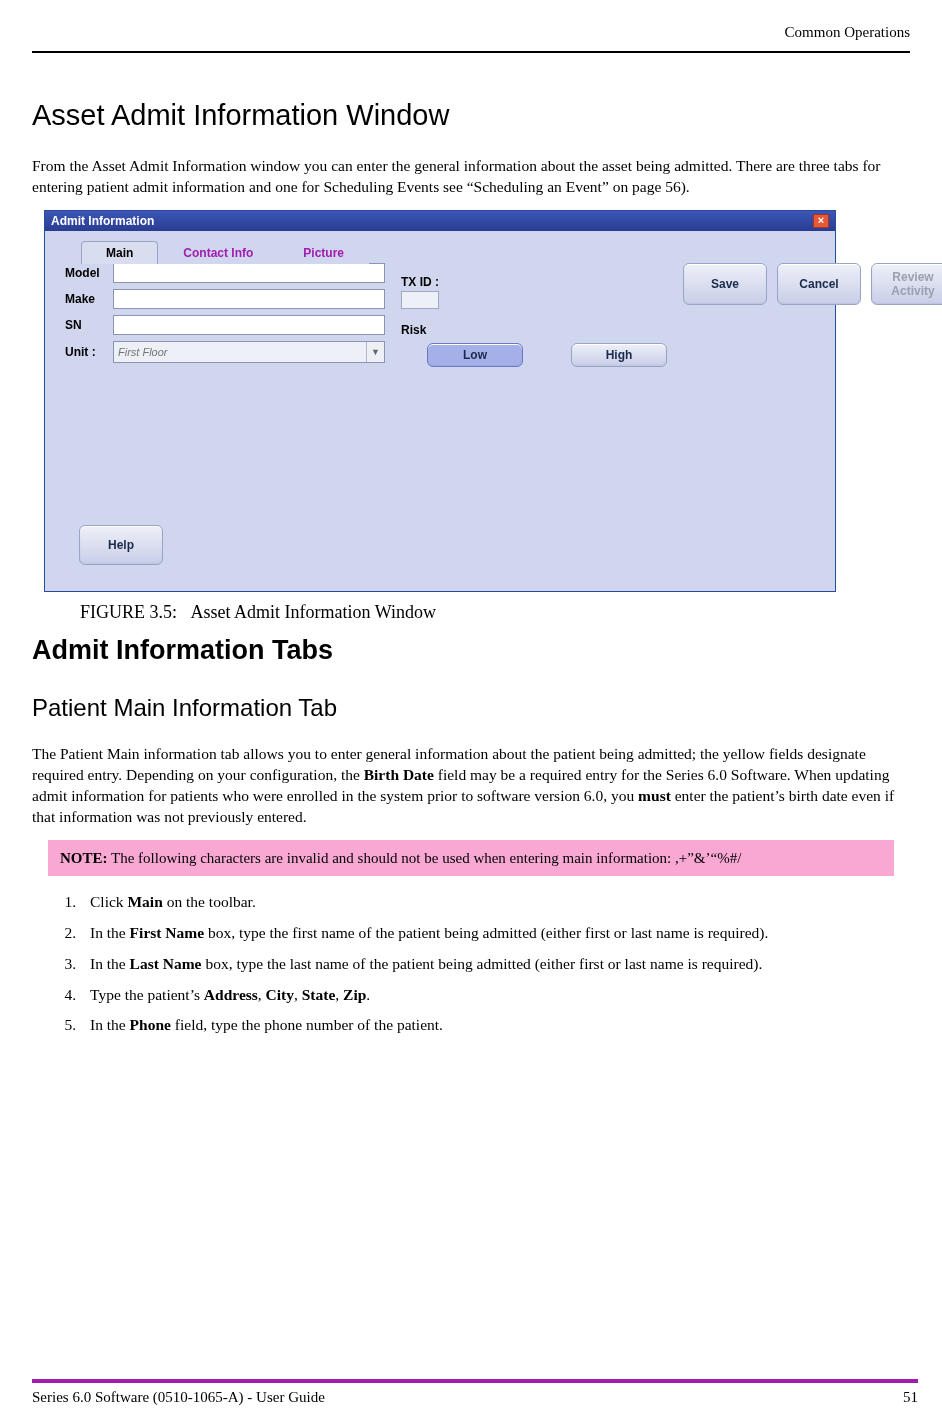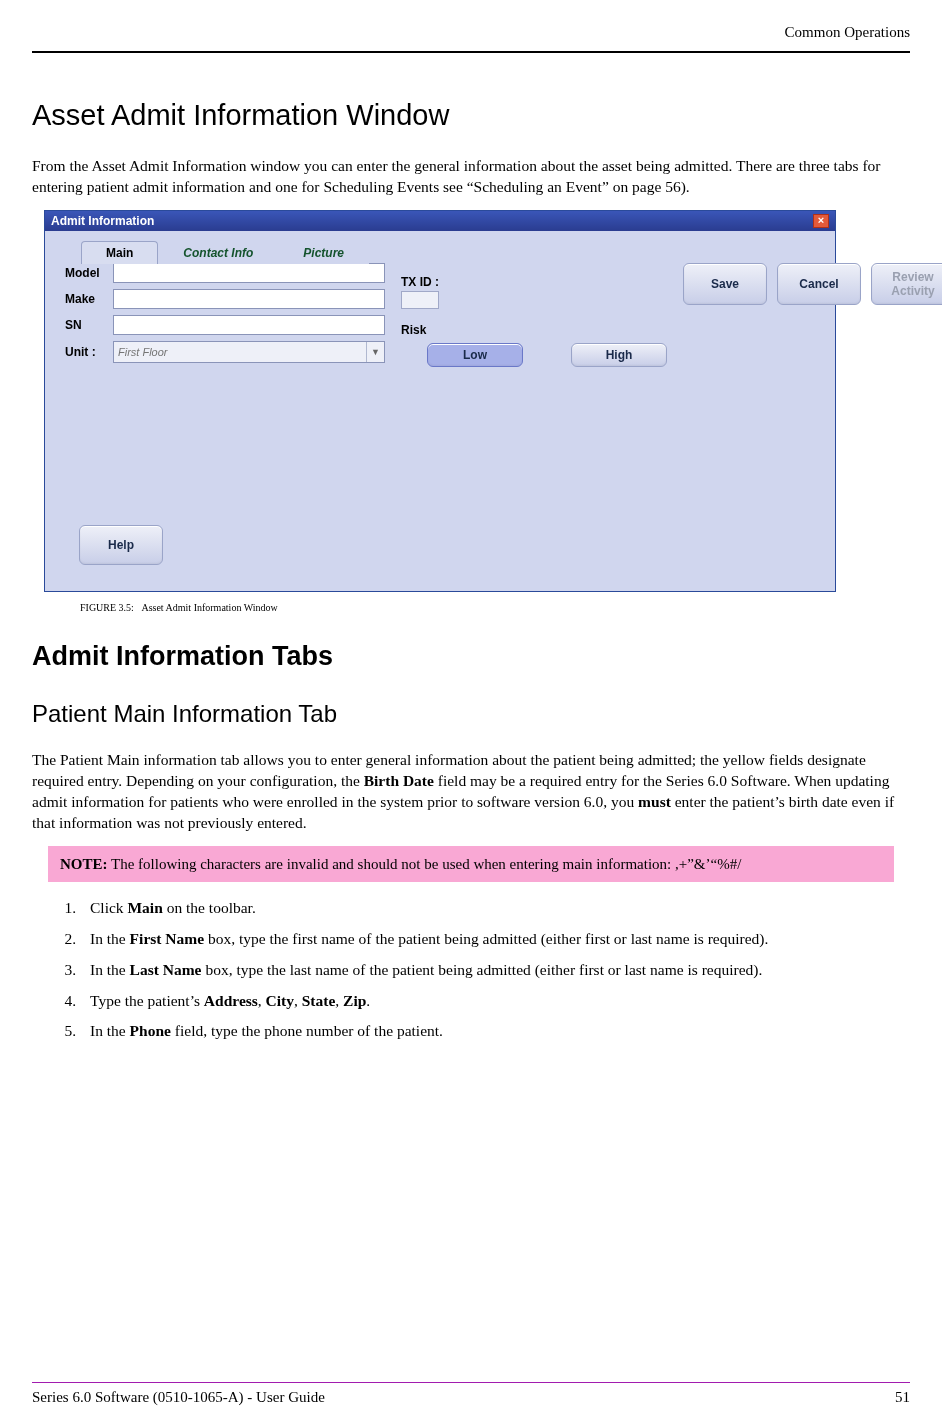--- a/index.html
+++ b/index.html
@@ -86,22 +86,21 @@
     border-top-right-radius: 4px;
     position: relative;
   }
   .tab.active {
     background: #d8ddf0;
     border-color: #9aa4c8;
     z-index: 2;
     color: #000;
   }
   .tab.inactive {
-    color: #14532d;
-    font-style: italic;
+    color: #a21caf;
   }
   .form-area {
     display: flex;
     gap: 16px;
   }
   .left-col {
     flex: 0 0 320px;
   }
   .mid-col {
     flex: 1;
@@ -204,22 +203,22 @@
   .low-selected {
     background: #a6b0e8;
     border-color: #6a78c8;
   }
   .help-row {
     position: absolute;
     left: 34px;
     bottom: 26px;
   }
   .figure-caption {
-    font-size: 10px;
-    margin: 10px 0 28px 48px;
+    font-size: 18px;
+    margin: 10px 0 12px 48px;
   }
   .section-h2 {
     font-family: Arial, Helvetica, sans-serif;
     font-weight: bold;
     font-size: 27px;
     margin-top: 12px;
     margin-bottom: 28px;
   }
   .section-h3 {
     font-family: Arial, Helvetica, sans-serif;
@@ -245,22 +244,22 @@
   }
   ol.steps li {
     padding-left: 10px;
     margin-bottom: 10px;
     line-height: 1.35;
   }
   .footer {
     position: absolute;
     bottom: 14px;
     left: 32px;
-    right: 32px;
-    border-top: 1px solid #a21caf;
+    right: 24px;
+    border-top: 4px solid #a21caf;
     padding-top: 6px;
     display: flex;
     justify-content: space-between;
     font-size: 15px;
   }
   .bold { font-weight: bold; }
 </style>
 </head>
 <body>
 

